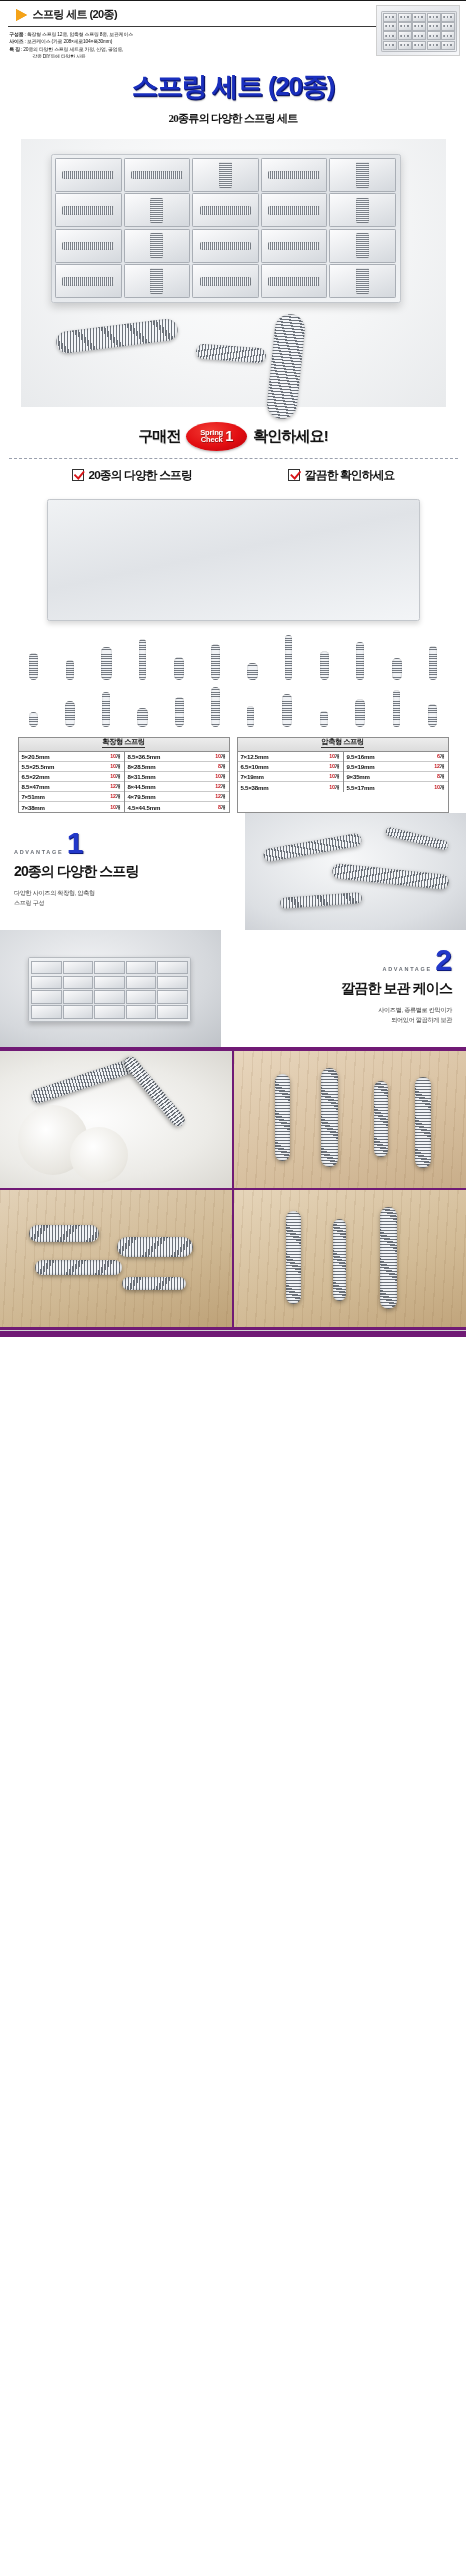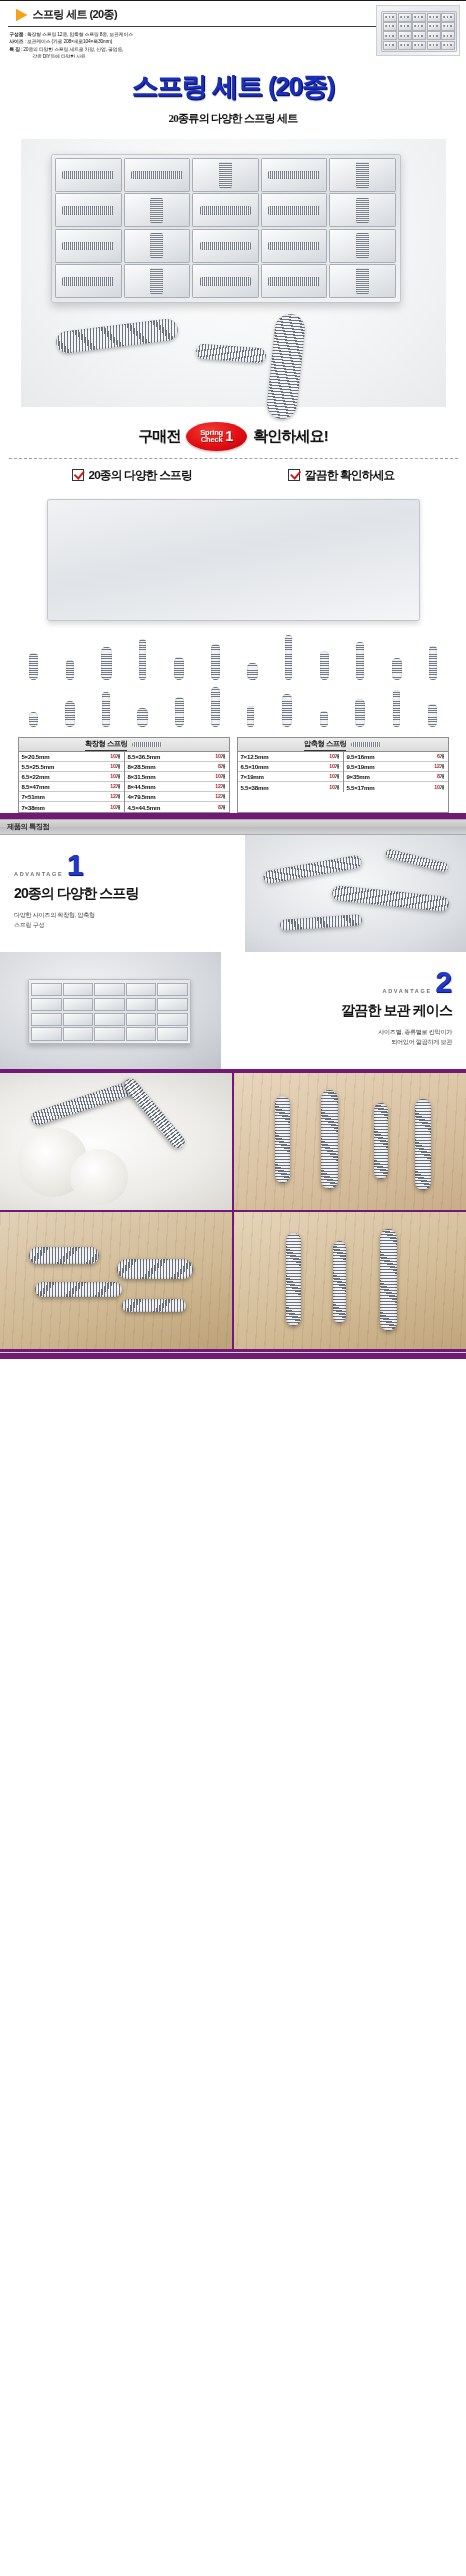--- a/index.html
+++ b/index.html
@@ -203,21 +203,21 @@
     background: repeating-linear-gradient(0deg,#767c84 0 0.9px,#f1f3f6 0.9px 2.3px);
     border-radius: 4.7px; box-shadow: inset 0 0 1.7px rgba(0,0,0,.3);
   }
 
   
   .tables { width: 431px; margin: 10.5px auto 0 auto; display:flex; gap: 7px; }
   .tbl { flex: 1 1 0; border: 0.6px solid #8e8e8e; background:#fff; }
   .tbl-head {
     height: 14px; background: linear-gradient(180deg,#ededed,#dcdcdc);
     border-bottom: 0.6px solid #8e8e8e;
-    display:flex; align-items:center; justify-content:center; gap:4.7px;
+    display:flex; align-items:center; justify-content:center; gap:4.7px;flex-direction:column;
   }
   .tbl-head .th-title {
     font-size: 7.3px; font-weight:700; color:#161616; letter-spacing:-0.5px;
     border-bottom: 0.9px solid #333; padding-bottom:0.6px;
   }
   .th-spring {
     width: 30px; height: 5.2px; border-radius:2.9px;
     background: repeating-linear-gradient(90deg,#7b8189 0 0.8px,#eef0f3 0.8px 2px);
   }
   .tbl-body { display:grid; grid-template-columns: 1fr 1fr; }
@@ -644,21 +644,20 @@
               <span class="tsize">5.5×17mm</span>
               <span class="tqty"><span>10</span><span class="unit">개</span></span>
             </div>
           </div>
         </div>
       </div>
 
     </div>
   </div>
 
-  <div class="section-bar">제품의 특징점</div>
 
   <div class="adv-block">
 
     <div class="adv">
       <div class="adv-text">
         <span class="adv-word">ADVANTAGE</span><span class="adv-num">1</span>
         <div class="adv-title">20종의 다양한 스프링</div>
         <div class="adv-desc">
           <span>다양한 사이즈의 확장형, 압축형</span><br>
           <span>스프링 구성</span>

